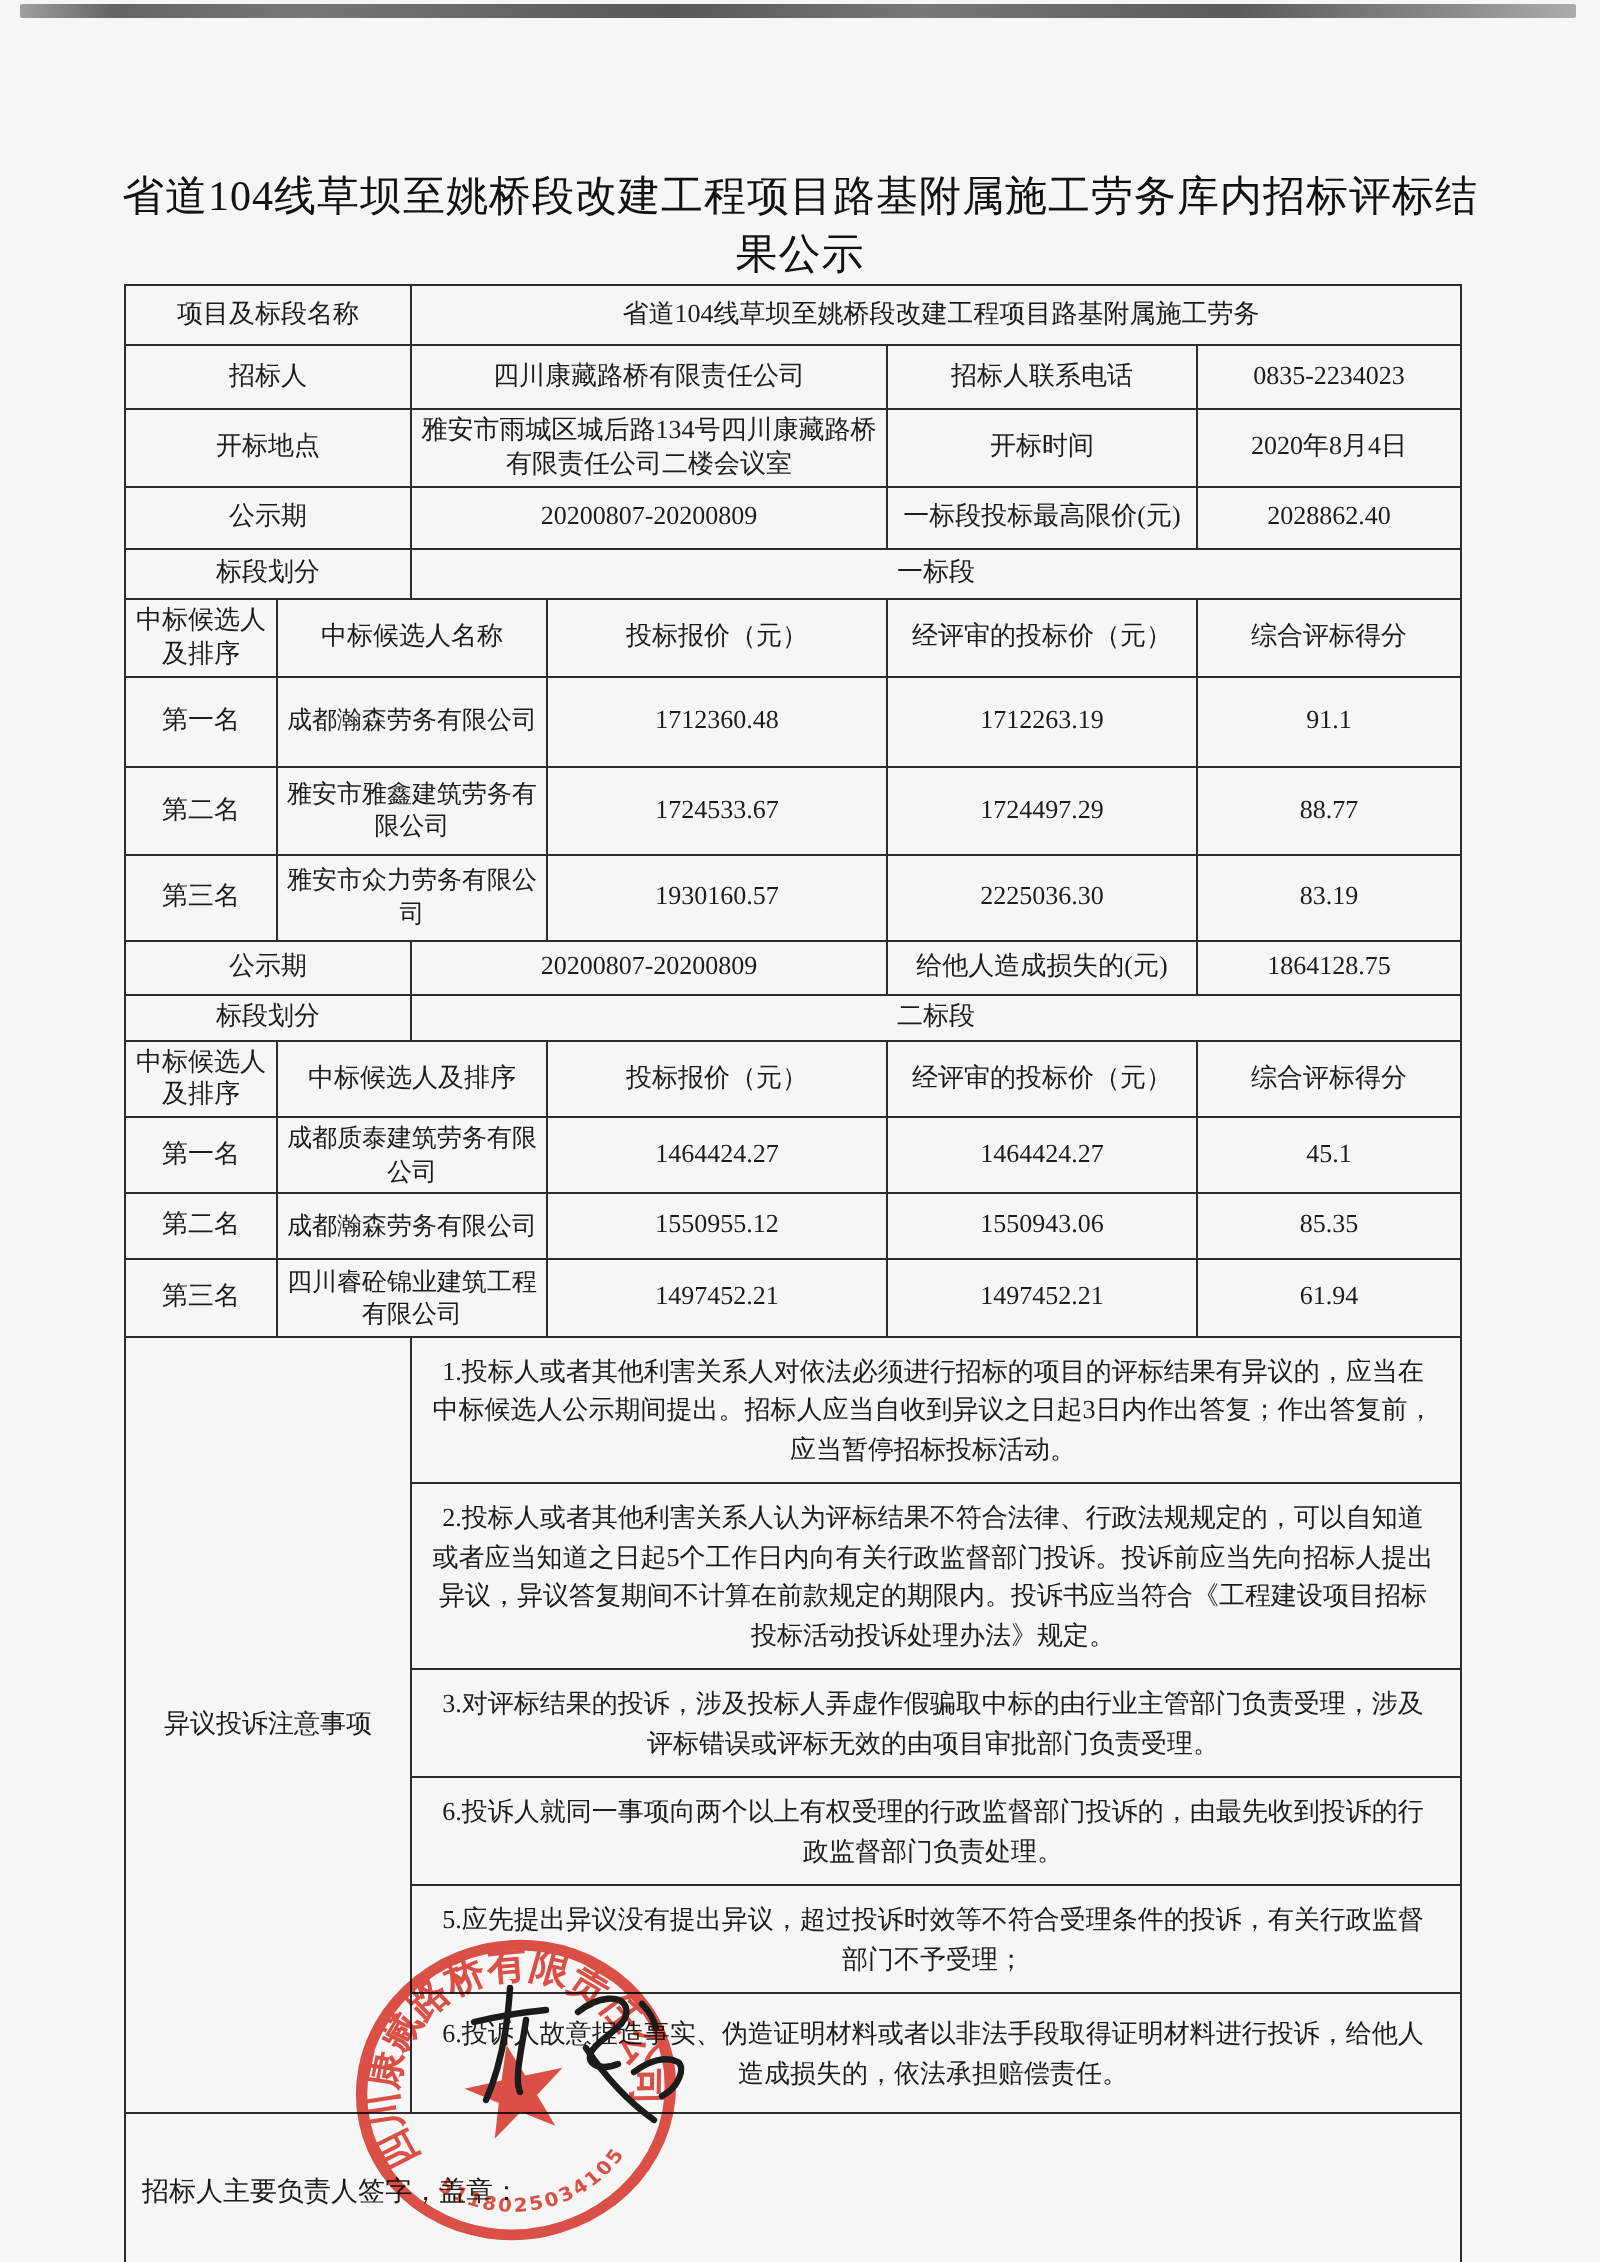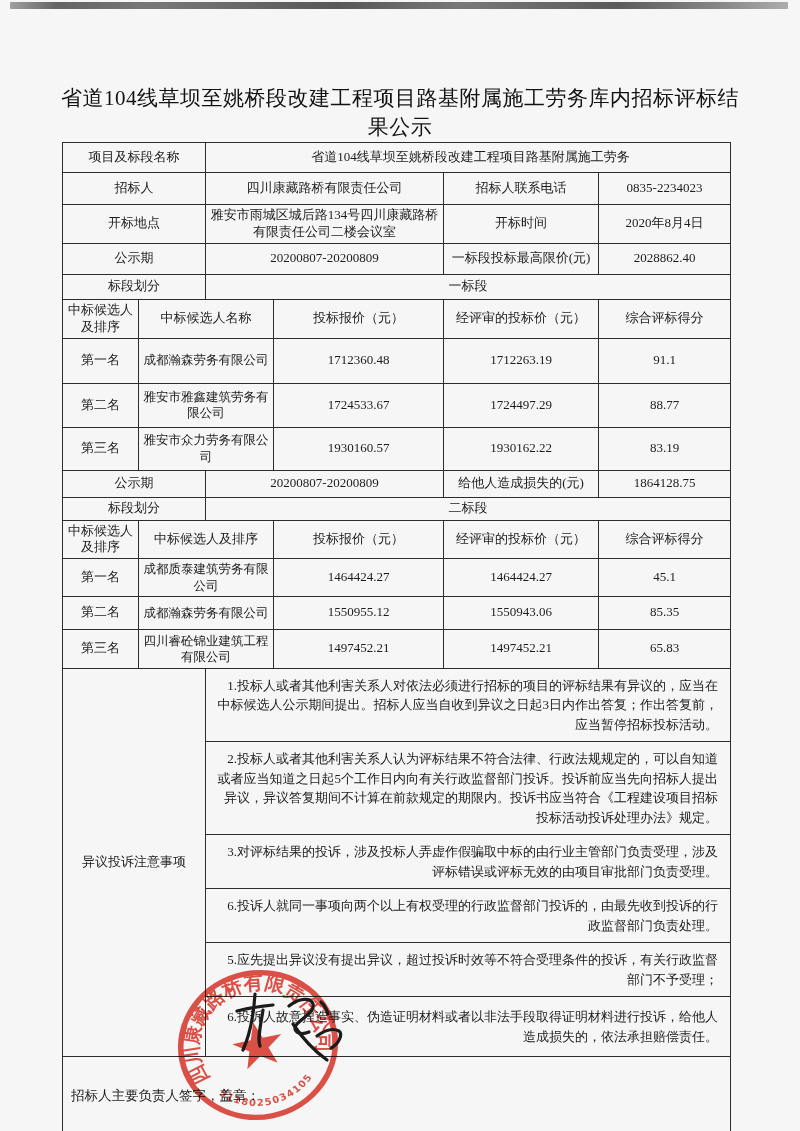--- a/index.html
+++ b/index.html
@@ -21,21 +21,21 @@
   }
   table.main{
     position:absolute;left:62px;top:142px;width:668px;
     border-collapse:collapse;table-layout:fixed;
   }
   td{
     border:1.6px solid #2d2d2d;text-align:center;vertical-align:middle;
     font-size:13px;line-height:1.3;padding:2px 4px;
     word-break:break-all;color:#1c1c1c;
   }
-  td.notes-text{text-align:right;padding:7px 12px 7px 9px;font-size:13px;line-height:1.5;vertical-align:middle;margin-top:32px;}
+  td.notes-text{text-align:center;padding:7px 12px 7px 9px;font-size:13px;line-height:1.5;vertical-align:middle;margin-top:32px;}
   td.name{font-size:12.5px;}
   td.left{text-align:center;padding-left:9px;}
   tr.h30{height:30px} tr.h32{height:32px} tr.h35{height:35px} tr.h31{height:31px}
   tr.h25{height:25px} tr.h45{height:45px} tr.h44{height:44px} tr.h43{height:43px}
   tr.h27{height:27px} tr.h23{height:23px} tr.h33{height:33px} tr.h39{height:39px}
   tr.n1{height:68px} tr.n2{height:73px} tr.n3{height:53px} tr.n4{height:47px}
   tr.n5{height:38px} tr.n6{height:60px} tr.sig{height:78px}
   td.sig-cell{text-align:left;padding-left:8px;font-size:13.5px;}
   .seal{
     position:absolute;left:170px;top:963px;width:176px;height:164px;
@@ -109,21 +109,21 @@
       <td>第二名</td>
       <td colspan="2" class="name">雅安市雅鑫建筑劳务有限公司</td>
       <td>1724533.67</td>
       <td>1724497.29</td>
       <td>88.77</td>
     </tr>
     <tr class="h43">
       <td>第三名</td>
       <td colspan="2" class="name">雅安市众力劳务有限公司</td>
       <td>1930160.57</td>
-      <td>1930162.22</td>
+      <td>2225036.30</td>
       <td>83.19</td>
     </tr>
 
     <tr class="h27">
       <td colspan="2">公示期</td>
       <td colspan="2">20200807-20200809</td>
       <td>给他人造成损失的(元)</td>
       <td>1864128.75</td>
     </tr>
     <tr class="h23">
@@ -149,21 +149,21 @@
       <td colspan="2" class="name">成都瀚森劳务有限公司</td>
       <td>1550955.12</td>
       <td>1550943.06</td>
       <td>85.35</td>
     </tr>
     <tr class="h39">
       <td>第三名</td>
       <td colspan="2" class="name">四川睿砼锦业建筑工程有限公司</td>
       <td>1497452.21</td>
       <td>1497452.21</td>
-      <td>65.83</td>
+      <td>61.94</td>
     </tr>
 
     <tr class="n1">
       <td colspan="2" rowspan="6">异议投诉注意事项</td>
       <td colspan="4" class="notes-text">1.投标人或者其他利害关系人对依法必须进行招标的项目的评标结果有异议的，应当在中标候选人公示期间提出。招标人应当自收到异议之日起3日内作出答复；作出答复前，应当暂停招标投标活动。</td>
     </tr>
     <tr class="n2">
       <td colspan="4" class="notes-text">2.投标人或者其他利害关系人认为评标结果不符合法律、行政法规规定的，可以自知道或者应当知道之日起5个工作日内向有关行政监督部门投诉。投诉前应当先向招标人提出异议，异议答复期间不计算在前款规定的期限内。投诉书应当符合《工程建设项目招标投标活动投诉处理办法》规定。</td>
     </tr>
     <tr class="n3">

